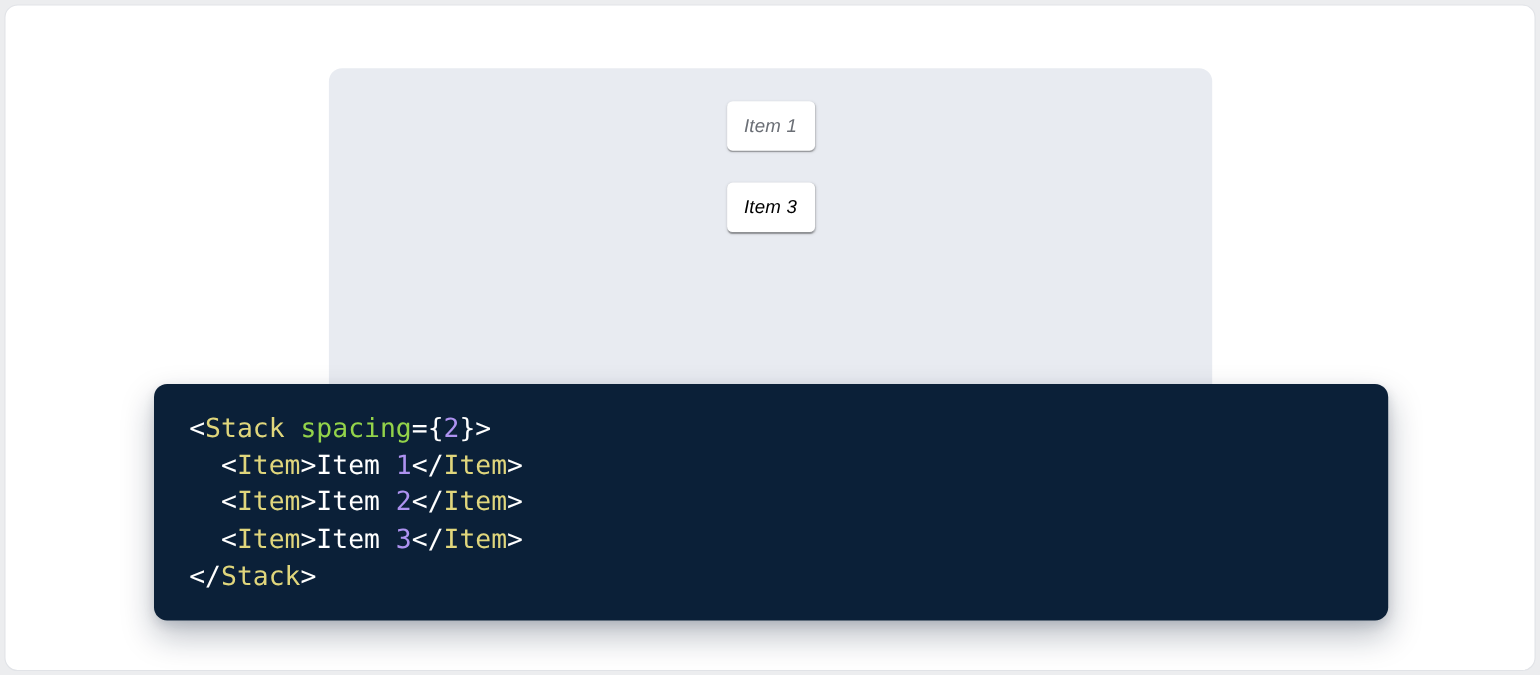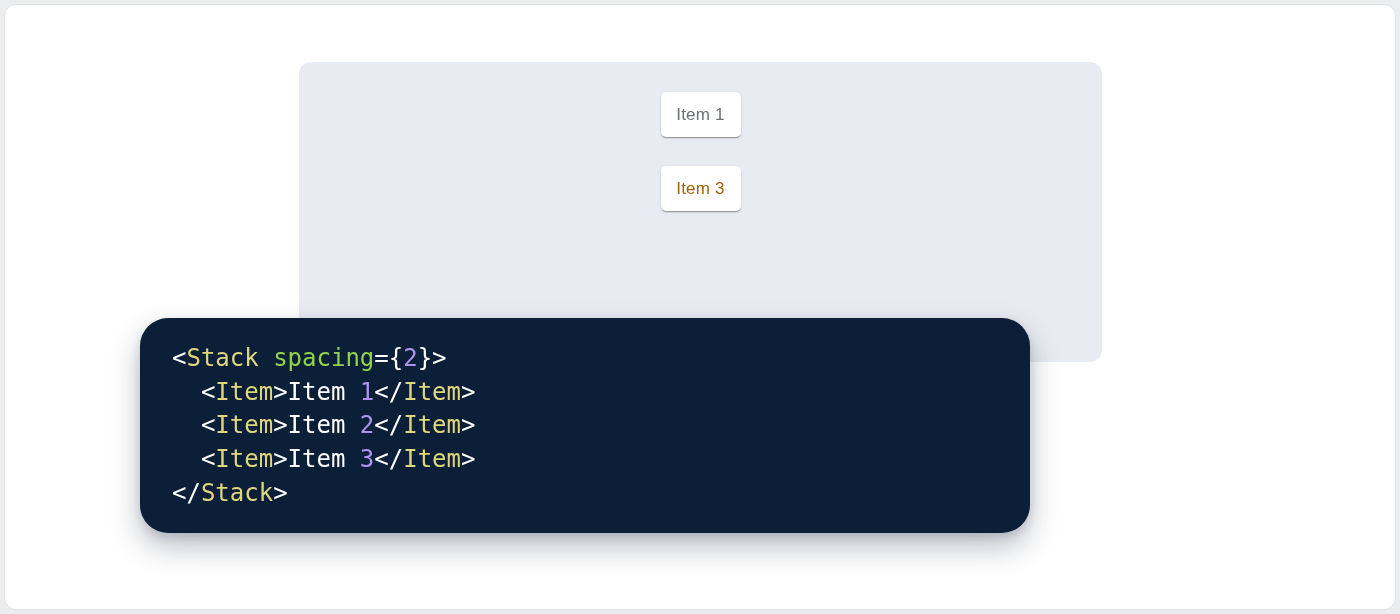--- a/index.html
+++ b/index.html
@@ -47,47 +47,47 @@
     justify-content: center;
   }
   .item-label {
     font-size: 17px;
     color: #6b6f76;
     letter-spacing: 0.2px;
   }
   .code-block {
     position: absolute;
     left: 135px;
-    top: 313px;
-    width: 890px;
+    top: 344px;
+    width: 1122px;
     height: 215px;
-    border-radius: 28px;
+    border-radius: 12px;
     background: #0b2038;
     padding: 24px 32px;
     box-shadow: 0 14px 30px rgba(10, 25, 50, 0.28), 0 4px 10px rgba(10, 25, 50, 0.12);
   }
   .code-line {
     font-family: "DejaVu Sans Mono", "Liberation Mono", monospace;
     font-size: 24px;
     line-height: 33.7px;
     font-weight: 500;
     white-space: pre;
   }
 </style>
 </head>
 <body style="background: rgb(236, 237, 239);">
 
 <div class="page" style="background: rgb(255, 255, 255);">
 
-  <div class="preview-panel" style="background: rgb(232, 235, 241);">
+  <div class="preview-panel" style="background: rgb(232, 235, 241); font-style: italic;">
     <div class="item-card">
       <span class="item-label" style="color: rgb(107, 111, 118);">Item 1</span>
     </div>
     <div class="item-card">
-      <span class="item-label" style="color: #a16207;">Item 3</span>
+      <span class="item-label" style="color: #000000;">Item 3</span>
     </div>
   </div>
 
   <div class="code-block" id="code-block" style="background: rgb(11, 32, 56);">
       <div class="code-line"><span style="color: rgb(255, 255, 255);">&lt;</span><span style="color: rgb(224, 214, 124);">Stack</span><span style="color: rgb(255, 255, 255);"> </span><span style="color: rgb(147, 211, 74);">spacing</span><span style="color: rgb(255, 255, 255);">={</span><span style="color: rgb(174, 146, 240);">2</span><span style="color: rgb(255, 255, 255);">}&gt;</span></div>
       <div class="code-line"><span style="color: rgb(255, 255, 255);">  &lt;</span><span style="color: rgb(224, 214, 124);">Item</span><span style="color: rgb(255, 255, 255);">&gt;</span><span style="color: rgb(255, 255, 255);">Item </span><span style="color: rgb(174, 146, 240);">1</span><span style="color: rgb(255, 255, 255);">&lt;/</span><span style="color: rgb(224, 214, 124);">Item</span><span style="color: rgb(255, 255, 255);">&gt;</span></div>
       <div class="code-line"><span style="color: rgb(255, 255, 255);">  &lt;</span><span style="color: rgb(224, 214, 124);">Item</span><span style="color: rgb(255, 255, 255);">&gt;</span><span style="color: rgb(255, 255, 255);">Item </span><span style="color: rgb(174, 146, 240);">2</span><span style="color: rgb(255, 255, 255);">&lt;/</span><span style="color: rgb(224, 214, 124);">Item</span><span style="color: rgb(255, 255, 255);">&gt;</span></div>
       <div class="code-line"><span style="color: rgb(255, 255, 255);">  &lt;</span><span style="color: rgb(224, 214, 124);">Item</span><span style="color: rgb(255, 255, 255);">&gt;</span><span style="color: rgb(255, 255, 255);">Item </span><span style="color: rgb(174, 146, 240);">3</span><span style="color: rgb(255, 255, 255);">&lt;/</span><span style="color: rgb(224, 214, 124);">Item</span><span style="color: rgb(255, 255, 255);">&gt;</span></div>
       <div class="code-line"><span style="color: rgb(255, 255, 255);">&lt;/</span><span style="color: rgb(224, 214, 124);">Stack</span><span style="color: rgb(255, 255, 255);">&gt;</span></div>
     </div>

